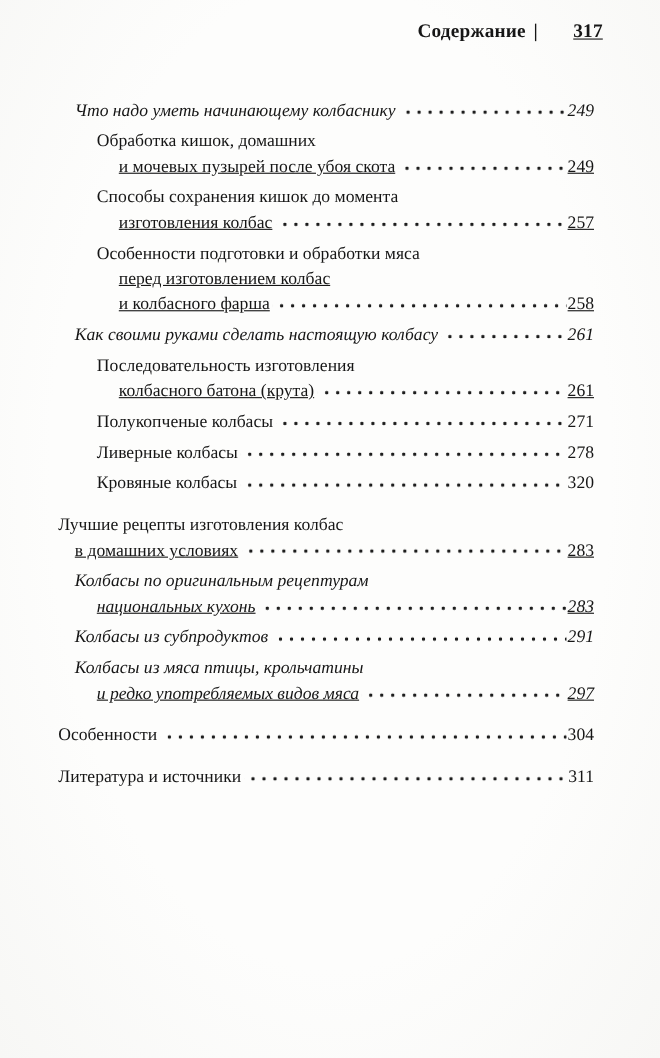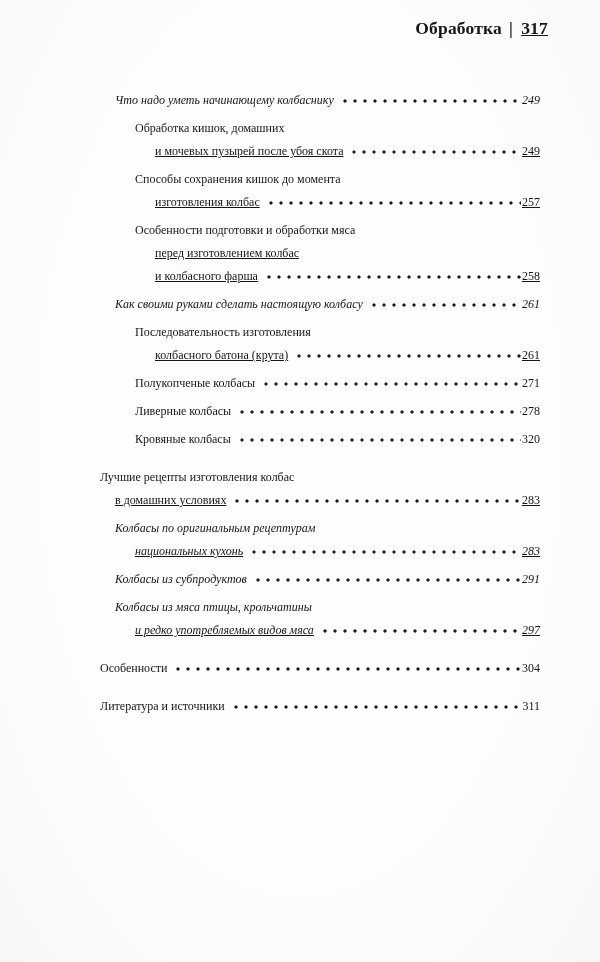--- a/index.html
+++ b/index.html
@@ -17,56 +17,55 @@
   }
   .hdr {
     padding: 18px 52px 0 0;
     text-align: right;
     font-size: 17.5px;
     font-weight: bold;
     letter-spacing: 0.2px;
     white-space: nowrap;
   }
   .hdr .sep { margin: 0 4px 0 7px; font-weight: bold; }
-  .hdr .pgnum { margin-left: 4px; text-decoration: underline; }
+  .hdr .pgnum { margin-left: 28px; text-decoration: underline; }
   .toc {
     padding: 50px 60px 0 53px;
-    font-size: 12px;
+    font-size: 16px;
     line-height: 23px;
-    margin-left: 47px;
   }
   .e { margin-bottom: 5px; }
   .e.gap { margin-top: 15px; }
   .lvl0 { padding-left: 0; }
   .lvl1 { padding-left: 15px; }
   .lvl2 { padding-left: 35px; }
   .it .ln { font-style: italic; }
   .ln { white-space: nowrap; }
   .cont { padding-left: 20px; text-decoration: underline; }
-  .lvl0 .cont { padding-left: 15px; }
+  .lvl0 .cont { padding-left: 15px; align-items: center; }
   .row { display: flex; align-items: baseline; }
   .row .txt { flex: 0 0 auto; padding-right: 3px; }
   .dots {
     flex: 1 1 auto;
     height: 6px;
     min-width: 12px;
     background-image: radial-gradient(circle, #1d1d1d 1.35px, rgba(0,0,0,0) 1.85px);
     background-size: 10px 6px;
     background-repeat: repeat-x;
     background-position: 3px bottom;
   }
   .pg { flex: 0 0 auto; margin-left: 1px; }
 </style>
 </head>
 <body>
 
 <div class="page">
 
   <div class="hdr">
-    <span>Обработка</span><span class="sep">|</span><span class="pgnum">317</span>
+    <span>Содержание</span><span class="sep">|</span><span class="pgnum">317</span>
   </div>
 
   <div class="toc">
 
     <div class="e lvl1 it">
       <div class="ln row">
           <span class="txt">Что надо уметь начинающему колбаснику</span>
           <span class="dots"></span>
           <span class="pg">249</span>
         </div>

